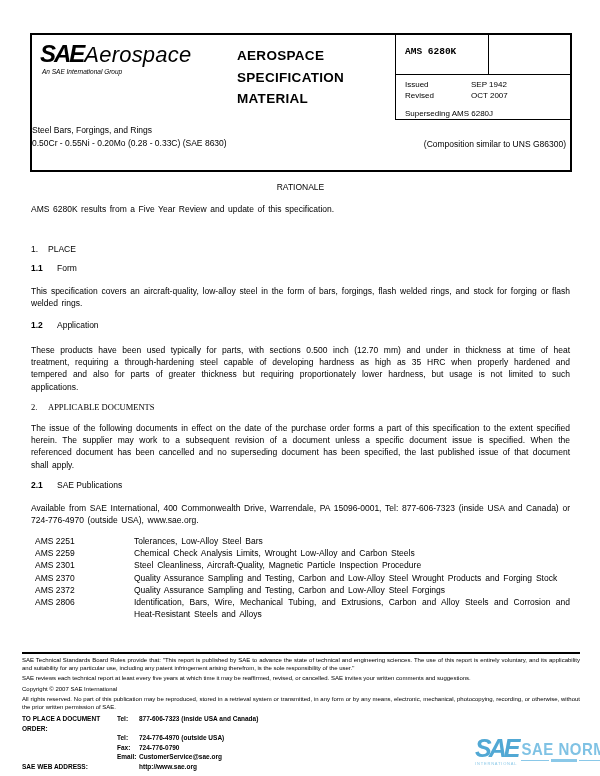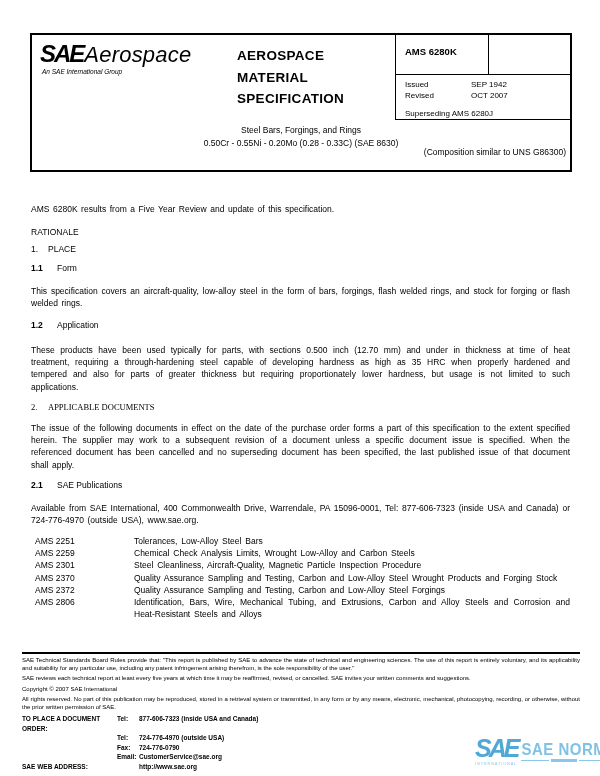--- a/index.html
+++ b/index.html
@@ -15,32 +15,32 @@
     box-sizing:border-box;border:2px solid #000;
     display:grid;grid-template-columns:1fr 93px 82px;grid-template-rows:39px 46px 1fr;
   }
   .cell-brand{grid-column:1;grid-row:1/3;display:flex;padding:7px 0 0 8px;}
   .logo-block{width:170px;}
   .logo-line{display:flex;align-items:baseline;}
   .sae-mark{font-weight:bold;font-style:italic;font-size:24px;letter-spacing:-2px;line-height:24px;}
   .aero-mark{font-style:italic;font-size:22px;line-height:24px;margin-left:1px;letter-spacing:0.2px;}
   .logo-tag{font-style:italic;font-size:6.5px;margin-top:1px;margin-left:2px;}
   .doc-type{margin-left:27px;font-weight:bold;font-size:13.5px;line-height:21.5px;letter-spacing:0.3px;padding-top:3px;}
-  .cell-number{grid-column:2;grid-row:1;border-left:1.5px solid #000;padding:11px 0 0 9px;font-weight:bold;font-size:9.5px;box-sizing:border-box;}
+  .cell-number{grid-column:2;grid-row:1;border-left:1.5px solid #000;padding:11px 0 0 9px;font-weight:bold;font-size:9.5px;box-sizing:border-box;font-family:Liberation Mono, monospace;}
   .cell-empty{grid-column:3;grid-row:1;border-left:1.5px solid #000;box-sizing:border-box;}
   .cell-dates{grid-column:2/4;grid-row:2;border-left:1.5px solid #000;border-top:1.5px solid #000;border-bottom:1.5px solid #000;
     box-sizing:border-box;padding:4px 0 0 9px;font-size:8px;line-height:11px;}
   .date-row{display:flex;}
   .date-label{width:66px;}
   .superseding{margin-top:7px;}
-  .cell-title{grid-column:1/4;grid-row:3;position:relative;text-align:center;font-size:8.5px;line-height:12.5px;padding-top:4px;box-sizing:border-box;}
-  .comp-note{position:absolute;right:4px;bottom:12px;font-size:8.5px;}
+  .cell-title{grid-column:1/4;grid-row:3;position:relative;text-align:left;font-size:8.5px;line-height:12.5px;padding-top:4px;box-sizing:border-box;}
+  .comp-note{position:absolute;right:4px;bottom:20px;font-size:8.5px;}
 
   
-  .center{margin-top:45px;}
+  .center{text-align:center;}
   .h{font-size:8.5px;line-height:12px;}
   .hnum{display:inline-block;}
   .w1{min-width:17px;}
   .w2{min-width:26px;font-weight:bold;}
   .para{font-size:8.5px;line-height:12.2px;text-align:justify;word-spacing:1.2px;}
 
   .pubs{display:grid;grid-template-columns:103px 1fr;font-size:8.5px;line-height:12.2px;}
   .pub-code{padding-left:4px;}
   .pub-desc{text-align:justify;word-spacing:1.5px;}
 
@@ -72,22 +72,22 @@
   <div class="cell-brand">
     <div class="logo-block">
       <div class="logo-line">
         <span class="sae-mark">SAE</span>
         <span class="aero-mark">Aerospace</span>
       </div>
       <div class="logo-tag">An SAE International Group</div>
     </div>
     <div class="doc-type">
       <div>AEROSPACE</div>
+      <div>SPECIFICATION</div>
       <div>MATERIAL</div>
-      <div>SPECIFICATION</div>
     </div>
   </div>
   <div class="cell-number">AMS 6280K</div>
   <div class="cell-empty"></div>
   <div class="cell-dates">
     <div class="date-row">
       <span class="date-label">Issued</span>
       <span>SEP 1942</span>
     </div>
     <div class="date-row">

